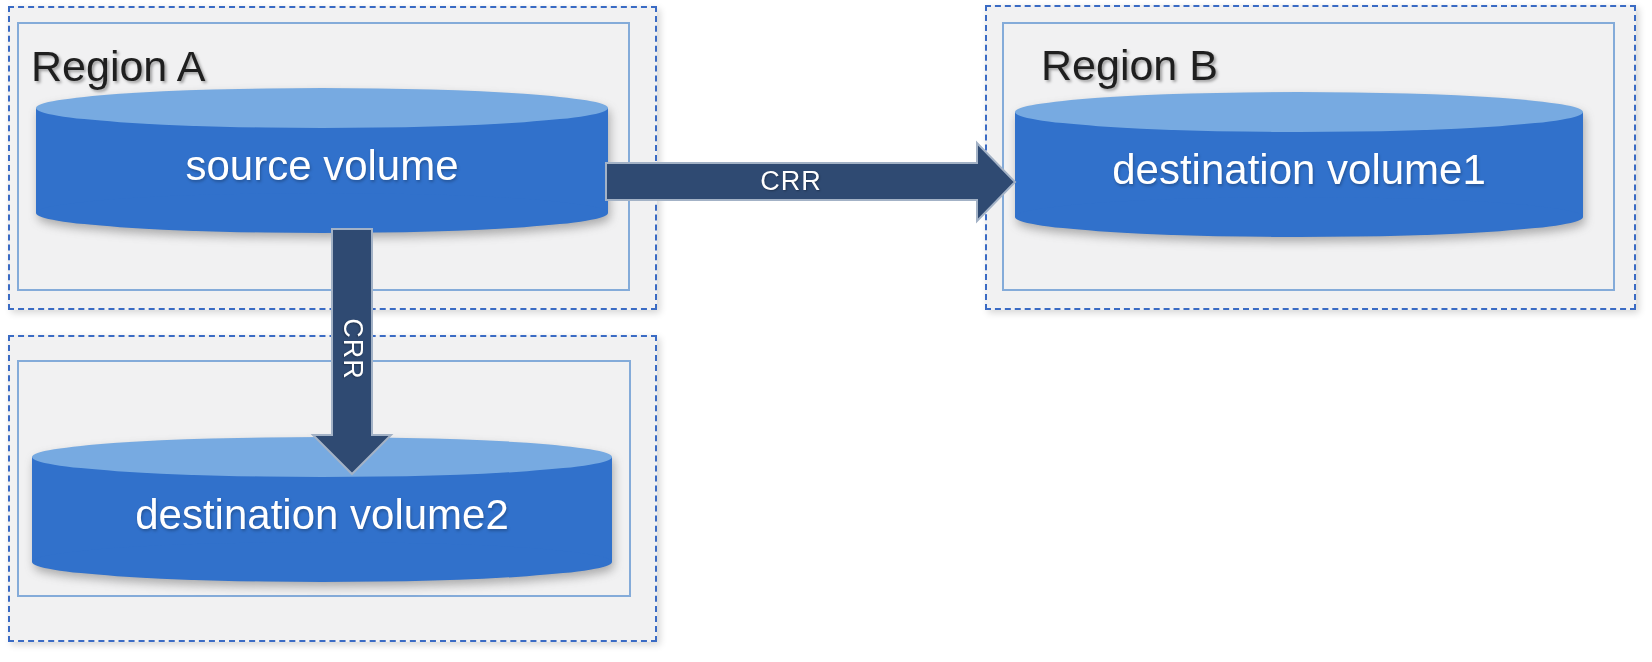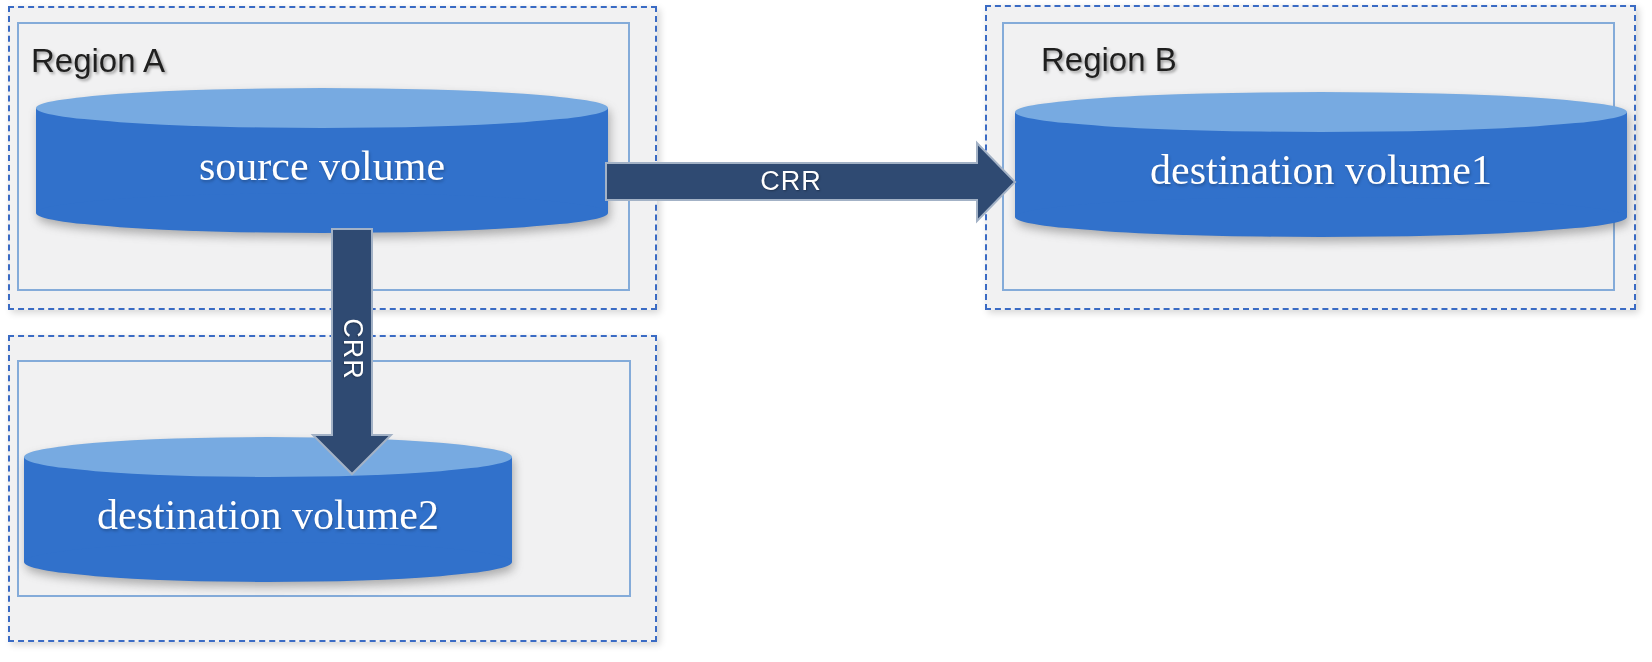--- a/index.html
+++ b/index.html
@@ -16,30 +16,29 @@
     box-shadow:3px 3px 7px rgba(0,0,0,0.16);
     box-sizing:border-box;
   }
   .region-inner {
     position:absolute;
     border:2px solid #84abd9;
     box-sizing:border-box;
   }
   .region-label {
     position:absolute;
-    font-size:33px;
+    font-size:43px;
     color:#1f1f1f;
     text-shadow:2px 2px 3px rgba(0,0,0,0.35);
     white-space:nowrap;
   }
   
   .cylinder {
     position:absolute;
     filter:drop-shadow(2px 5px 5px rgba(70,70,70,0.40));
-    font-family:Liberation Serif, serif;
   }
   .cyl-top {
     position:absolute; left:0; right:0; top:0; height:40px;
     border-radius:50%;
     background:#77aae1;
   }
   .cyl-body {
     position:absolute; left:0; right:0; top:20px; bottom:20px;
     background:#3171cb;
   }
@@ -73,22 +72,22 @@
   #region-a .region-inner { left:7px;  top:14px; right:25px; bottom:17px; }
   #region-b { left:985px; top:5px;   width:651px; height:305px; }
   #region-b .region-inner { left:15px; top:15px; right:19px; bottom:17px; }
   #region-c { left:8px;   top:335px; width:649px; height:307px; }
   #region-c .region-inner { left:7px;  top:23px; right:24px; bottom:43px; }
   #region-a .region-label { left:21px; top:34px; }
   #region-b .region-label { left:22px; top:34px;margin-left:32px; }
   #region-c .region-label { left:21px; top:36px; }
 
   #cyl-source { left:36px;   top:88px;  width:572px; height:145px; }
-  #cyl-dest1  { left:1015px; top:92px;  width:568px; height:145px;padding-left:44px; }
-  #cyl-dest2  { left:24px;   top:437px; width:488px; height:145px; }
+  #cyl-dest1  { left:1015px; top:92px;  width:568px; height:145px; }
+  #cyl-dest2  { left:32px;   top:437px; width:580px; height:145px; }
 
   #arrow-h { left:606px; top:140px; width:412px; height:84px; }
   #arrow-v { left:311px; top:229px; width:82px;  height:248px; }
 </style>
 </head>
 <body>
 
 <div class="canvas">
 
   <div class="region" id="region-a">

